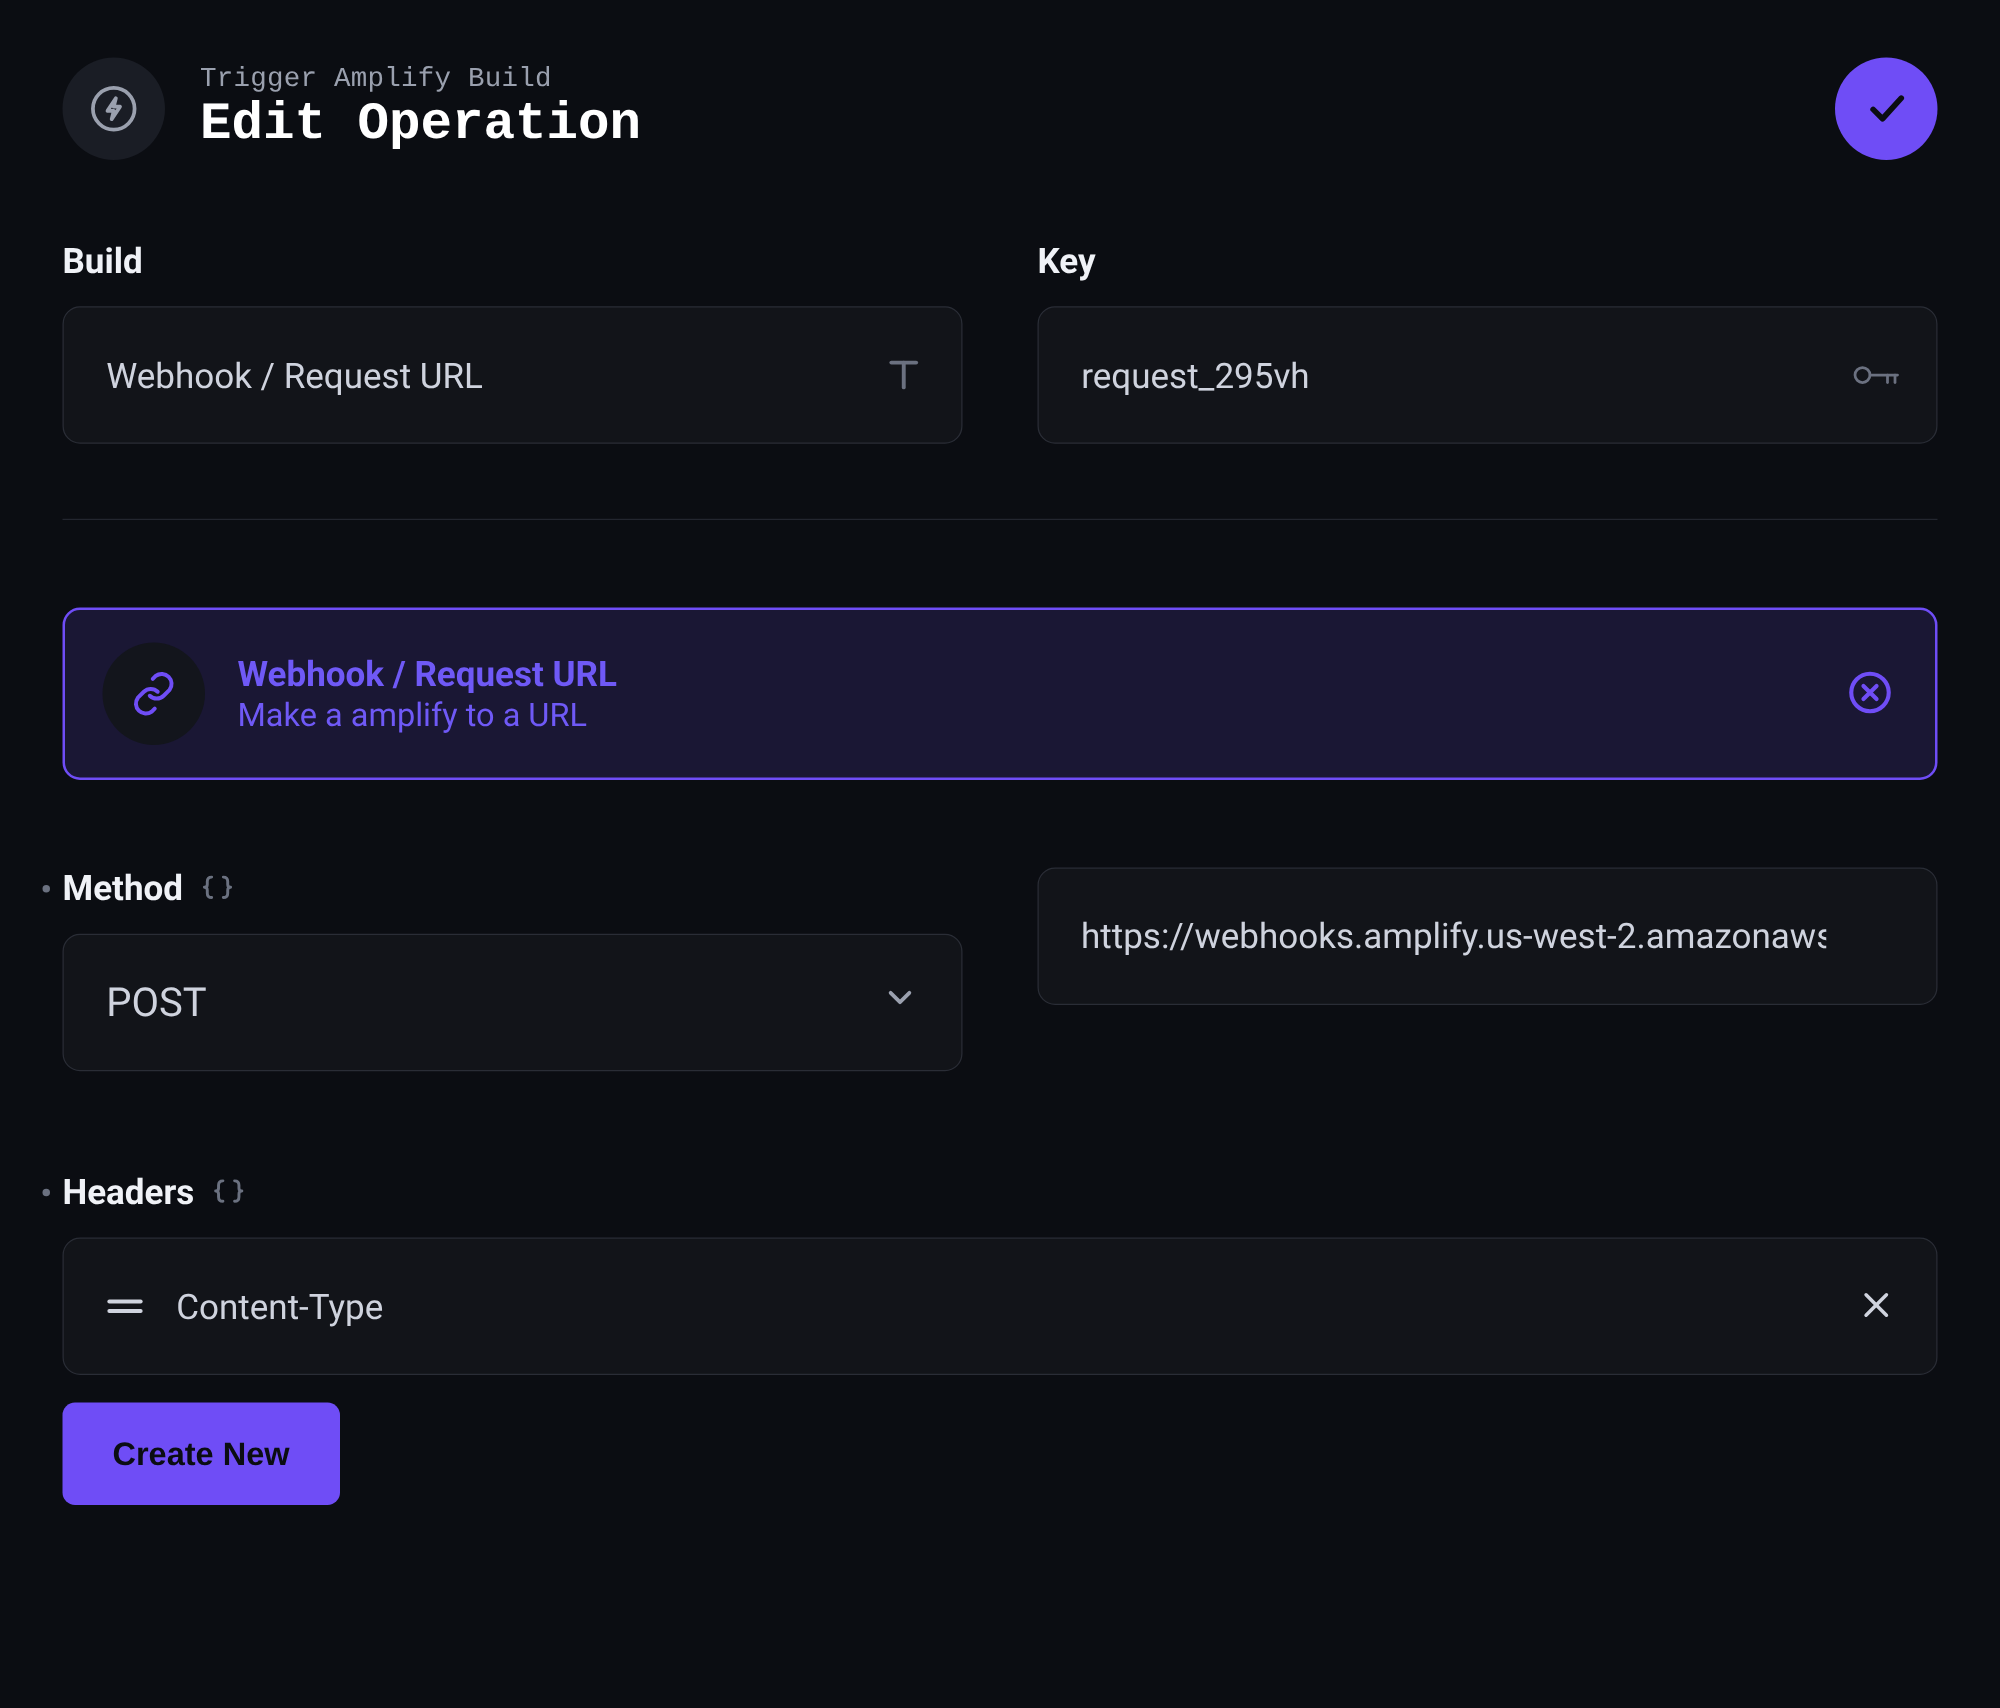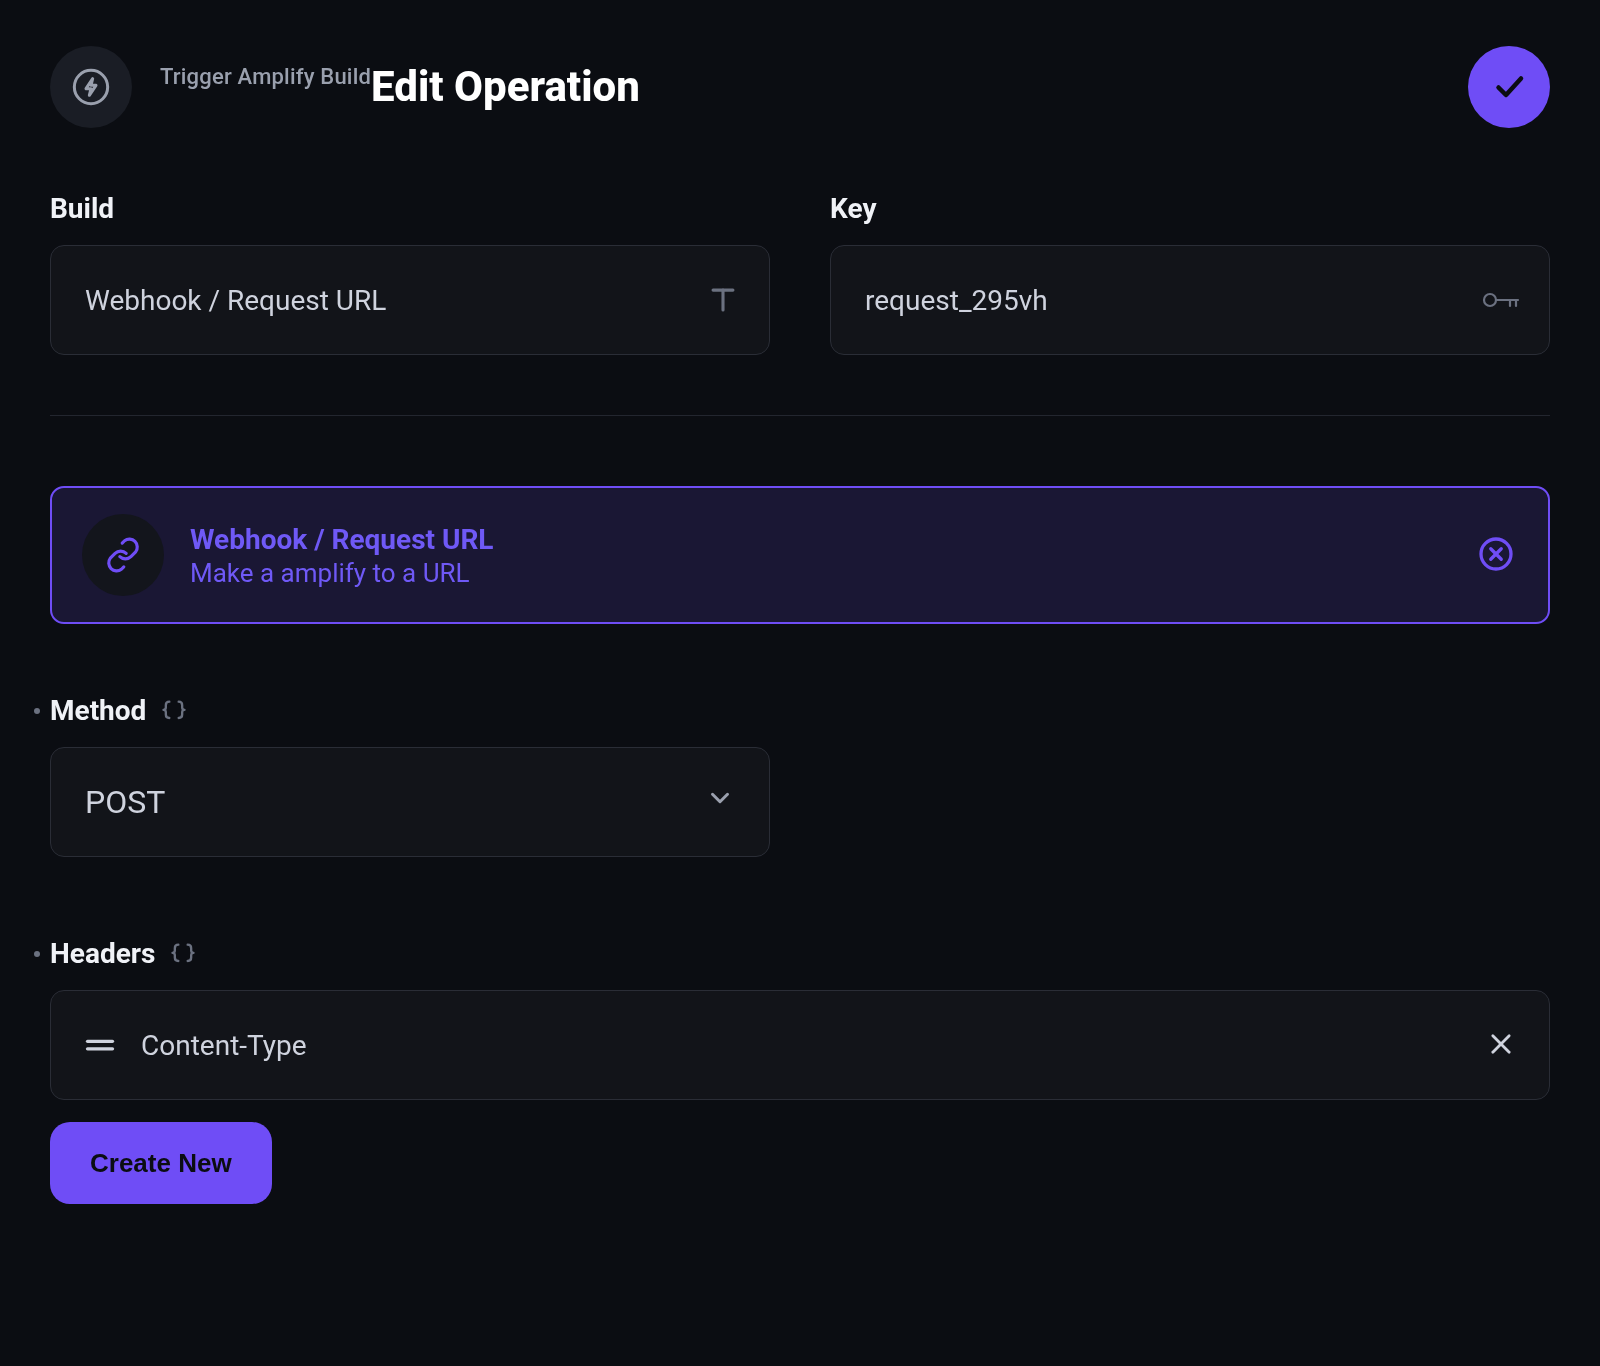--- a/index.html
+++ b/index.html
@@ -27,21 +27,21 @@
   .icon-pill {
     width: 82px;
     height: 82px;
     border-radius: 50%;
     background: #1a1d25;
     display: flex;
     align-items: center;
     justify-content: center;
     color: #9aa0ae;
   }
-  .titles { display: flex; flex-direction: row; }
+  .titles { display: flex; flex-direction: column; font-family: Liberation Mono, monospace; }
   .subtitle {
     font-size: 22px;
     color: #9aa0ae;
     font-weight: 500;
     letter-spacing: 0.2px;
   }
   .title {
     font-size: 42px;
     font-weight: 800;
     color: #ffffff;
@@ -210,21 +210,21 @@
     border: none;
     cursor: pointer;
     display: flex;
   }
 
   .create-btn {
     margin-top: 22px;
     height: 82px;
     padding: 0 40px;
     border: none;
-    border-radius: 20px;
+    border-radius: 10px;
     background: #6f4df6;
     color: #0b0d12;
     font-size: 26px;
     font-weight: 700;
     cursor: pointer;
     display: inline-flex;
     align-items: center;
     justify-content: center;
   }
 </style>
@@ -324,20 +324,23 @@
           <span>POST</span>
           <span>
             <svg width="30" height="30" viewBox="0 0 24 24" fill="none" stroke="#9aa0ae" stroke-width="2.4" stroke-linecap="round" stroke-linejoin="round">
               <polyline points="6 9 12 15 18 9"></polyline>
             </svg>
           </span>
         </div>
       </div>
     </div>
     <div class="col">
+      <div class="input-wrap">
+        <input class="text-input" type="text" value="https://webhooks.amplify.us-west-2.amazonaws" style="">
+      </div>
     </div>
   </div>
 
   <div class="headers-block">
     <div class="label dotted">
       <span>Headers</span>
       <span class="braces-icon">
         <svg width="28" height="28" viewBox="0 0 24 24" fill="none" stroke="currentColor" stroke-width="2" stroke-linecap="round" stroke-linejoin="round">
           <path d="M8 4c-2 0-3 1-3 3v2c0 1.5-1 2-2 2 1 0 2 .5 2 2v2c0 2 1 3 3 3"></path>
           <path d="M16 4c2 0 3 1 3 3v2c0 1.5 1 2 2 2-1 0-2 .5-2 2v2c0 2-1 3-3 3"></path>

